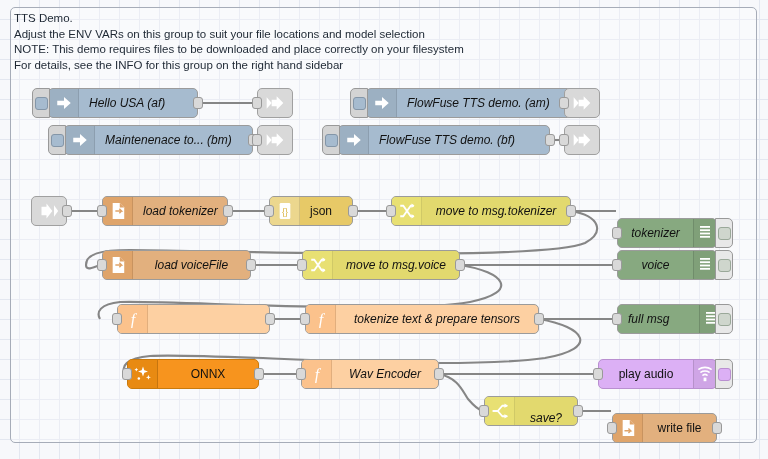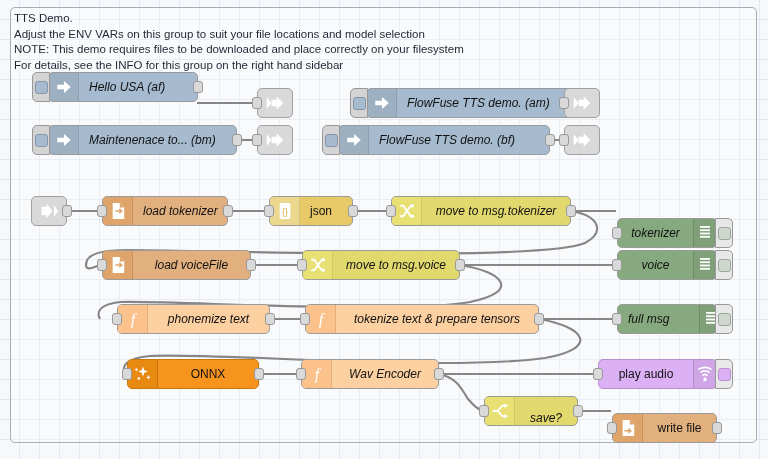--- a/index.html
+++ b/index.html
@@ -187,34 +187,34 @@
 
     <path class="wire" d="M259,374 C276,374 288,374 300,374"></path>
 
     <path class="wire" d="M439,374 C500,374 560,374 597,374"></path>
 
     <path class="wire" d="M439,374 C458,378 462,390 468,399 C474,406 478,410 483,411"></path>
 
     <path class="wire" d="M578,411 C592,411 600,411 611,411"></path>
   </svg>
 
-  <div class="node n-inject lbl-left" style="left:48px;top:72px;width:150px;">
+  <div class="node n-inject lbl-left" style="left:48px;top:88px;width:150px;">
     <div class="inject-btn">
         <i></i>
       </div>
     <div class="ico">
       <svg class="gi" width="18" height="18" viewBox="0 0 24 24">
           <path d="M3 9h9V4l9 8-9 8v-5H3z" fill="#fff"></path>
         </svg>
     </div>
     <div class="lbl">Hello USA (af)</div>
     <div class="port out"></div>
   </div>
 
-  <div class="node n-inject lbl-left" style="left:48px;top:125px;width:189px;">
+  <div class="node n-inject lbl-left" style="left:64px;top:125px;width:189px;">
     <div class="inject-btn">
         <i></i>
       </div>
     <div class="ico">
       <svg class="gi" width="18" height="18" viewBox="0 0 24 24">
           <path d="M3 9h9V4l9 8-9 8v-5H3z" fill="#fff"></path>
         </svg>
     </div>
     <div class="lbl">Maintenenace to... (bm)</div>
     <div class="port out"></div>
@@ -376,21 +376,20 @@
       </div>
     <div class="port in"></div>
   </div>
 
   <div class="node n-func" style="left:117px;top:304px;width:153px;">
     <div class="ico" style="background:#fbc28c;">
       <svg class="gi" width="14" height="18" viewBox="0 0 14 18">
           <text x="7" y="14.5" font-size="16" text-anchor="middle" fill="#fff" font-family="Liberation Serif, serif" font-style="italic">f</text>
         </svg>
     </div>
-    <div class="lbl">phonemize text</div>
     <div class="port in"></div>
     <div class="port out"></div>
   </div>
 
   <div class="node n-func" style="left:305px;top:304px;width:234px;">
     <div class="ico" style="background:#fbc28c;">
       <svg class="gi" width="14" height="18" viewBox="0 0 14 18">
           <text x="7" y="14.5" font-size="16" text-anchor="middle" fill="#fff" font-family="Liberation Serif, serif" font-style="italic">f</text>
         </svg>
     </div>

